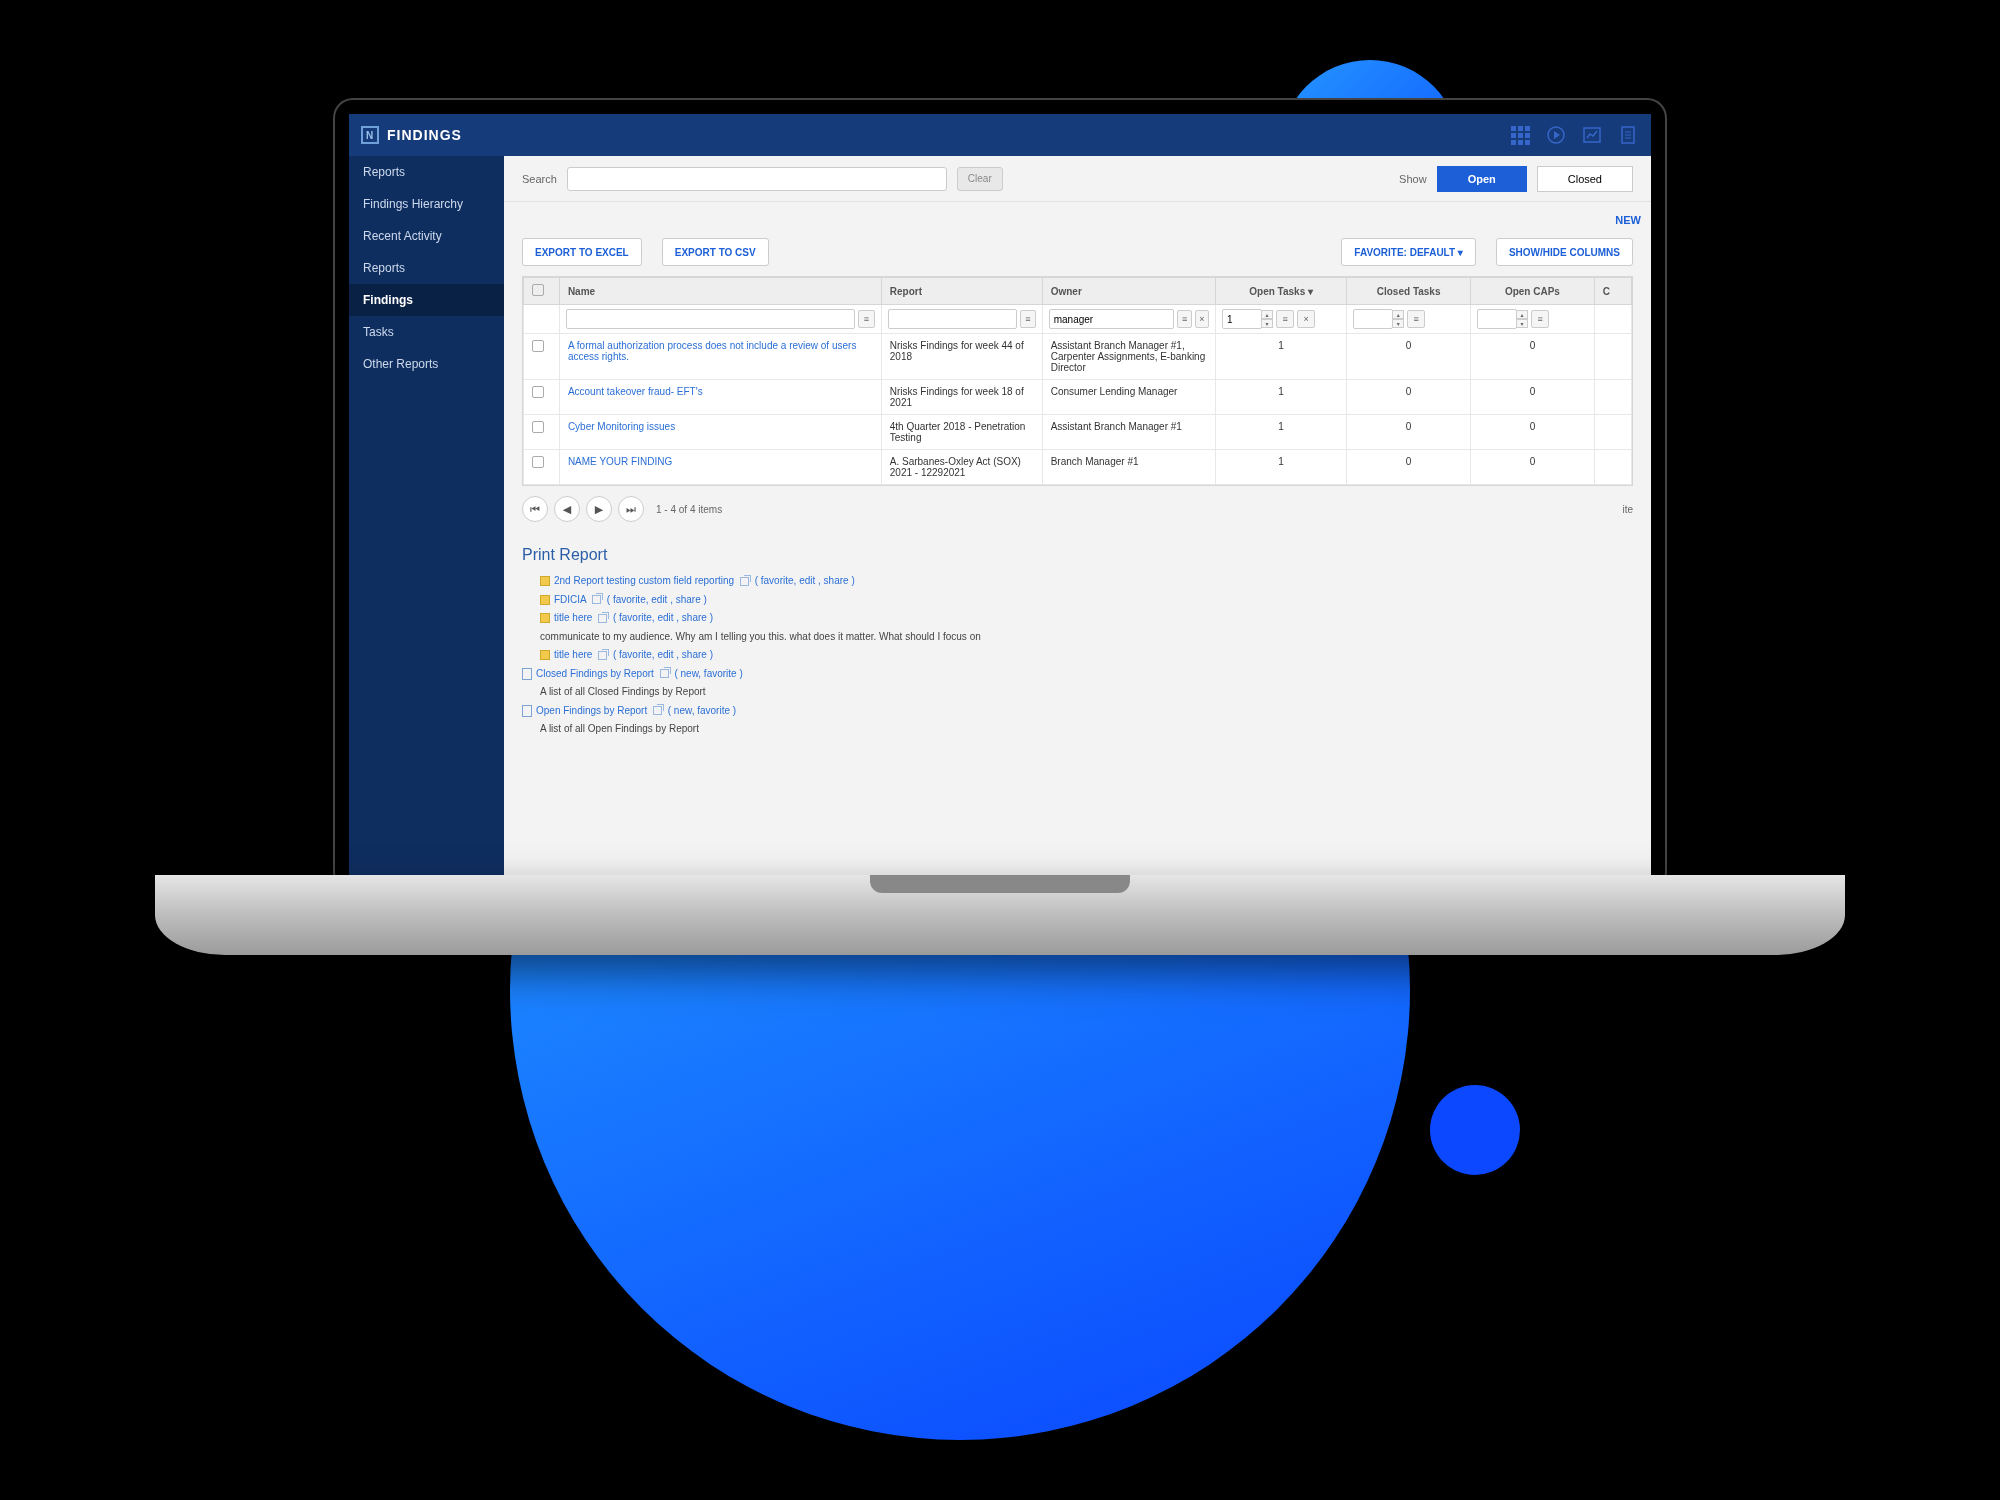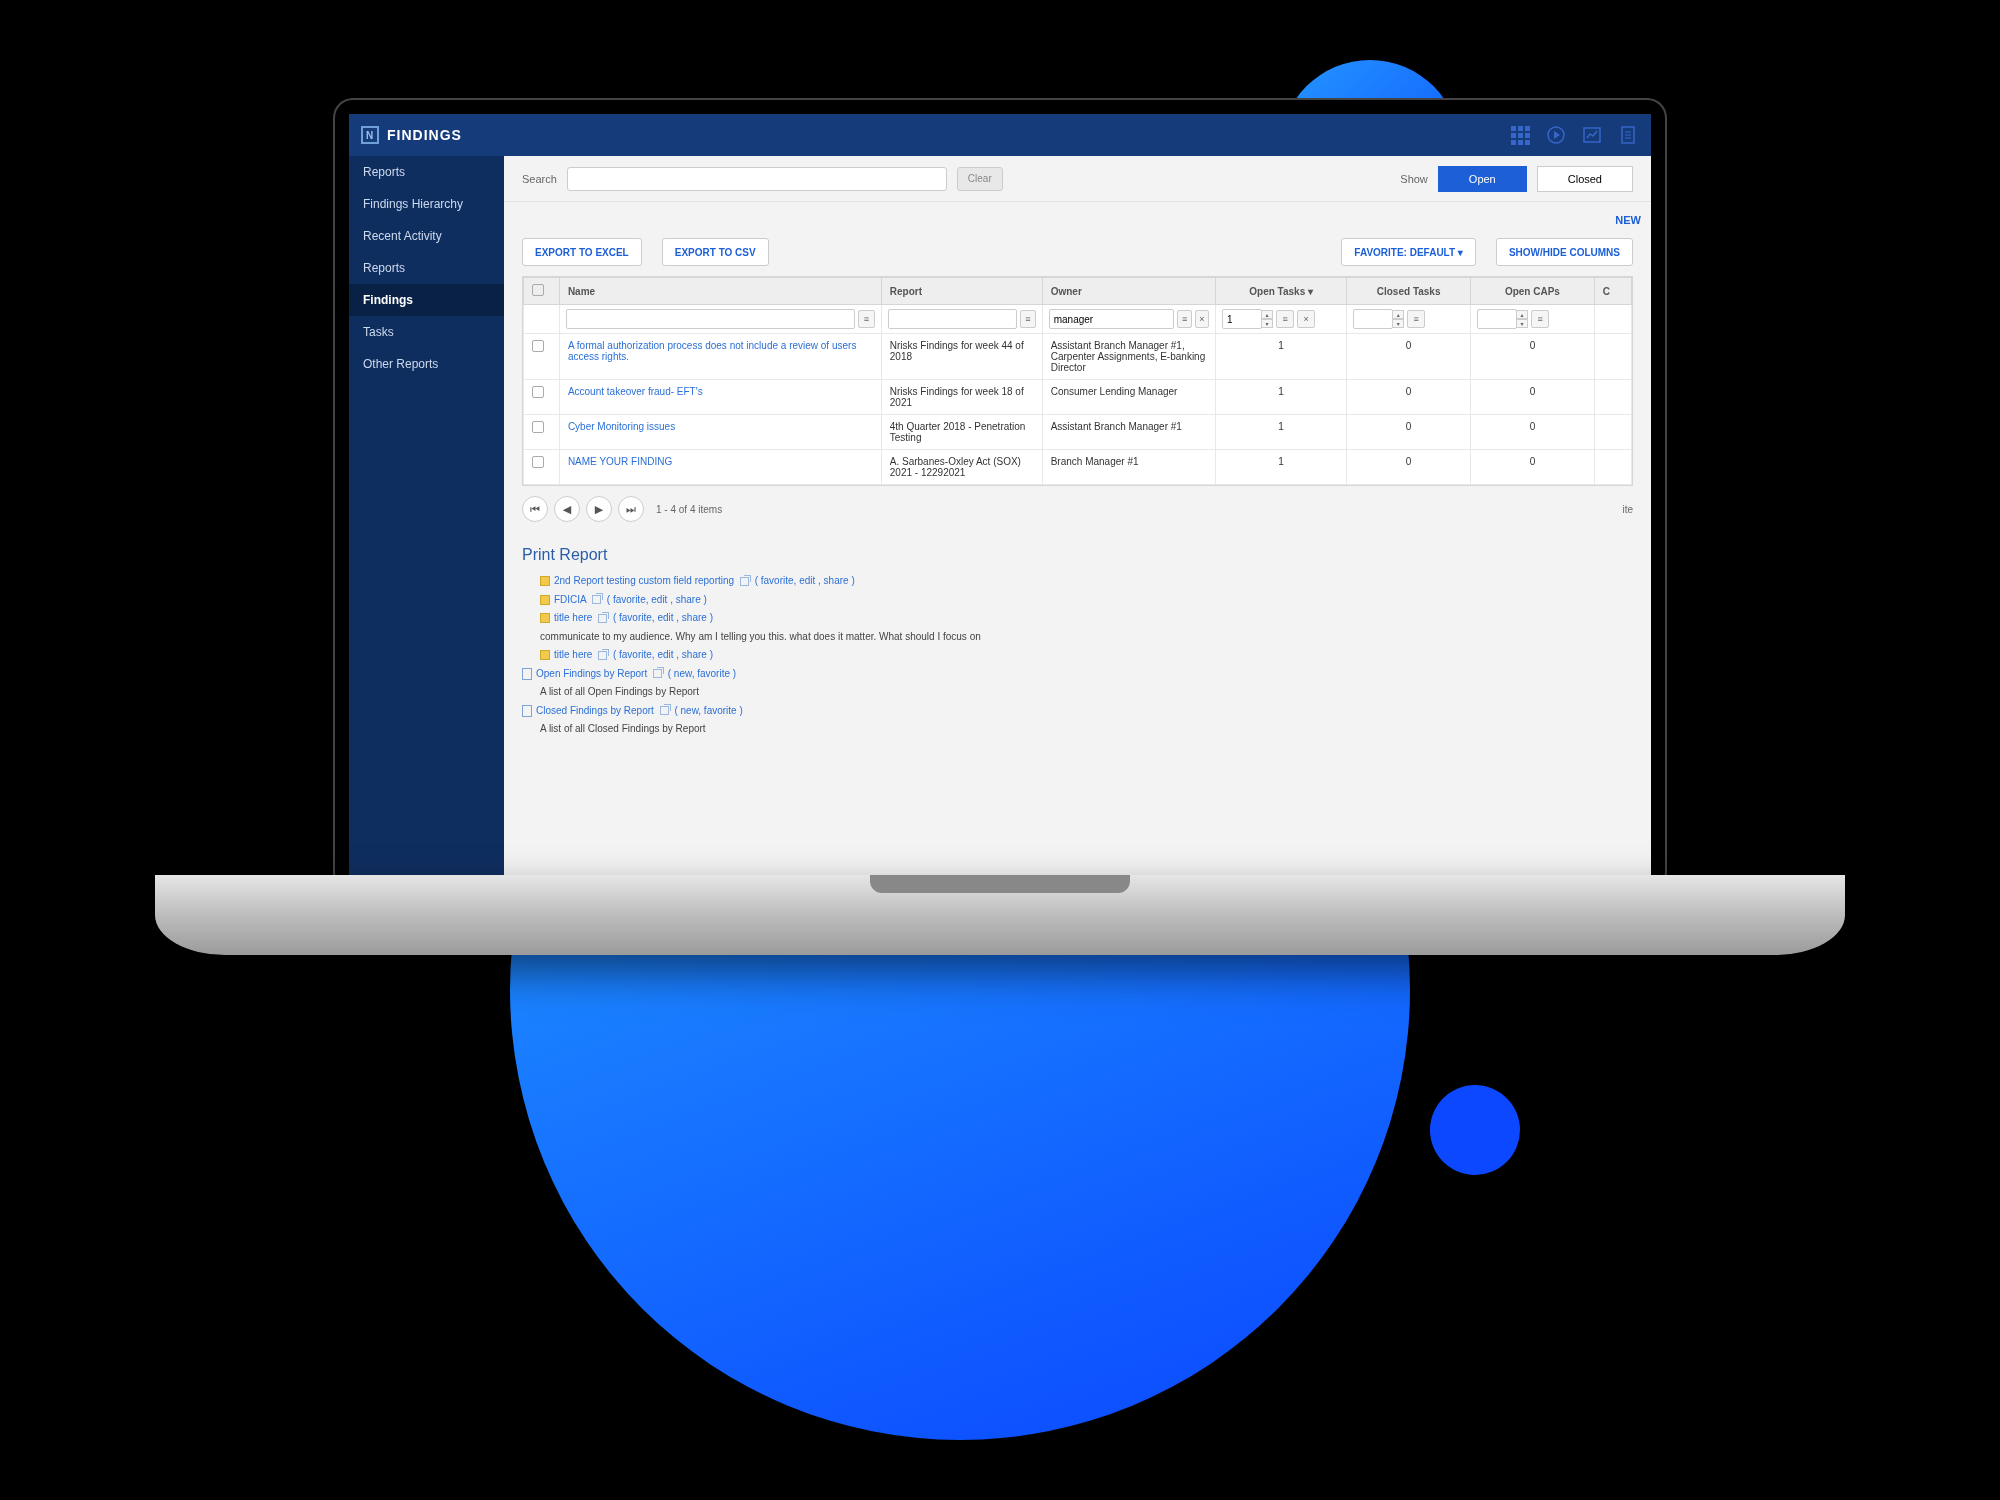--- a/index.html
+++ b/index.html
@@ -24,21 +24,21 @@
 .sidebar{width:155px;background:#0f2e60;color:#cdd9ec;font-size:12px}
 .sidebar .item{padding:9px 14px;cursor:pointer}
 .sidebar .item.active{background:#0a2146;color:#fff;font-weight:600}
 .main{flex:1;background:#f3f3f3;overflow:hidden;display:flex;flex-direction:column}
 .searchrow{height:46px;display:flex;align-items:center;padding:0 18px;gap:10px;border-bottom:1px solid #e2e2e2}
 .searchrow .lbl{font-size:11px;color:#666}
 .searchrow input{flex:0 0 380px;height:24px;border:1px solid #ccc;border-radius:3px;padding:0 6px;font-size:11px}
 .clearbtn{height:24px;background:#e8e8e8;border:1px solid #ccc;border-radius:3px;font-size:10px;color:#888;padding:0 10px}
 .showgrp{margin-left:auto;display:flex;align-items:center;gap:10px}
 .pill{height:26px;padding:0 30px;font-size:11px;display:flex;align-items:center;border:1px solid #ccc;background:#fff}
-.pill.active{background:#1c5fd6;color:#fff;border-color:#1c5fd6;font-weight:400}
+.pill.active{background:#1c5fd6;color:#fff;border-color:#1c5fd6;font-weight:700}
 .newrow{display:flex;justify-content:flex-end;padding:6px 0}
 .newbtn{color:#1c5fd6;font-size:11px;font-weight:600;padding:6px 10px}
 .exportrow{display:flex;align-items:center;gap:20px;padding:0 18px 10px}
 .exportrow button{height:28px;border:1px solid #ccc;background:#fff;color:#1c5fd6;font-size:10px;font-weight:600;padding:0 12px;border-radius:3px}
 .exportrow .favbtn,.exportrow .colbtn{margin-left:0}
 .exportrow .spacer{flex:1}
 .tablewrap{margin:0 18px;border:1px solid #d6d6d6;background:#fff}
 table{width:100%;border-collapse:collapse;font-size:10px;color:#333}
 th{background:#eeeeee;border:1px solid #d6d6d6;padding:6px 8px;text-align:left;font-weight:600;color:#555}
 td{border:1px solid #e8e8e8;padding:6px 8px;vertical-align:top}
@@ -273,26 +273,26 @@
       </div>
 
       <div class="section-title">Print Report</div>
       <div class="reportlist" id="reportlist">
             <div class="indent r2"><span class="yicon"></span><a>2nd Report testing custom field reporting</a> <span class="ext"></span> <a>( favorite, edit , share )</a></div>
             <div class="indent r2"><span class="yicon"></span><a>FDICIA</a> <span class="ext"></span> <a>( favorite, edit , share )</a></div>
             <div class="indent r2"><span class="yicon"></span><a>title here</a> <span class="ext"></span> <a>( favorite, edit , share )</a></div>
             <div class="desc indent">communicate to my audience. Why am I telling you this. what does it matter. What should I focus on</div>
             <div class="indent r2"><span class="yicon"></span><a>title here</a> <span class="ext"></span> <a>( favorite, edit , share )</a></div>
             <div>
+              <div class="r1"><span class="ficon"></span><a>Closed Findings by Report</a> <span class="ext"></span> <a>( new, favorite )</a></div>
+  <div class="desc">A list of all Closed Findings by Report</div>
+            </div>
+            <div>
               <div class="r1"><span class="ficon"></span><a>Open Findings by Report</a> <span class="ext"></span> <a>( new, favorite )</a></div>
   <div class="desc">A list of all Open Findings by Report</div>
-            </div>
-            <div>
-              <div class="r1"><span class="ficon"></span><a>Closed Findings by Report</a> <span class="ext"></span> <a>( new, favorite )</a></div>
-  <div class="desc">A list of all Closed Findings by Report</div>
             </div>
           </div>
     </div>
   </div>
 </div>
 </div>
 
 <div class="laptop">
     <div class="notch"></div>
   </div>

